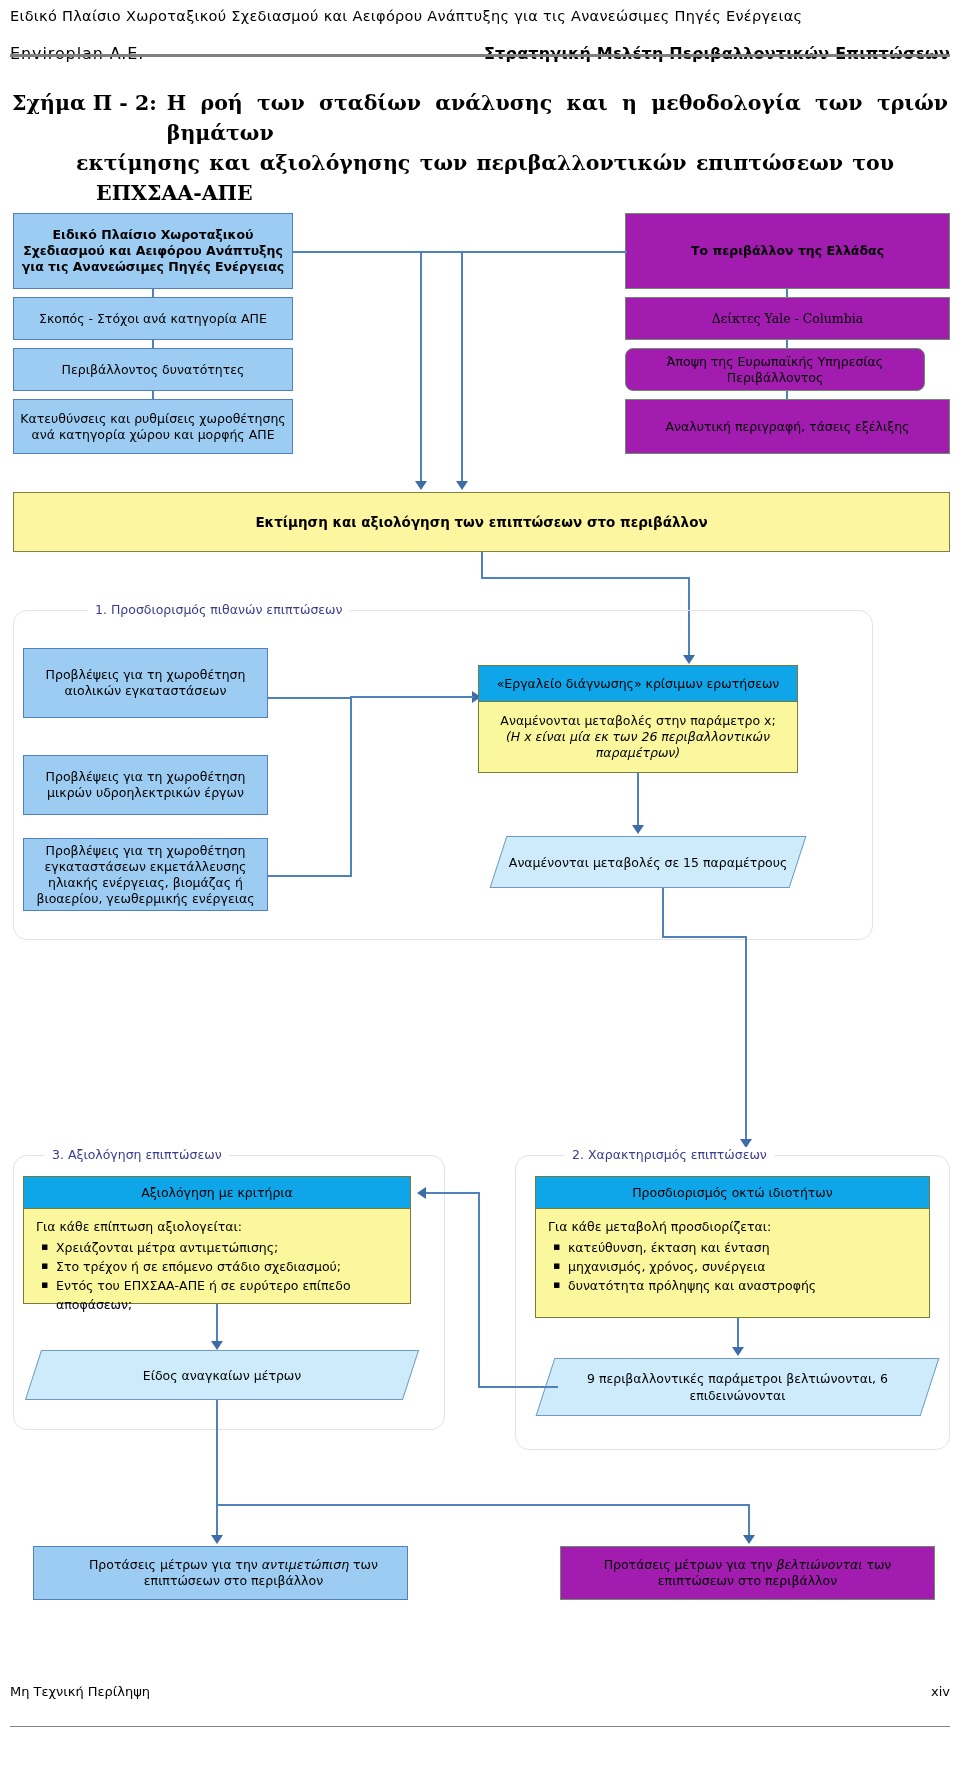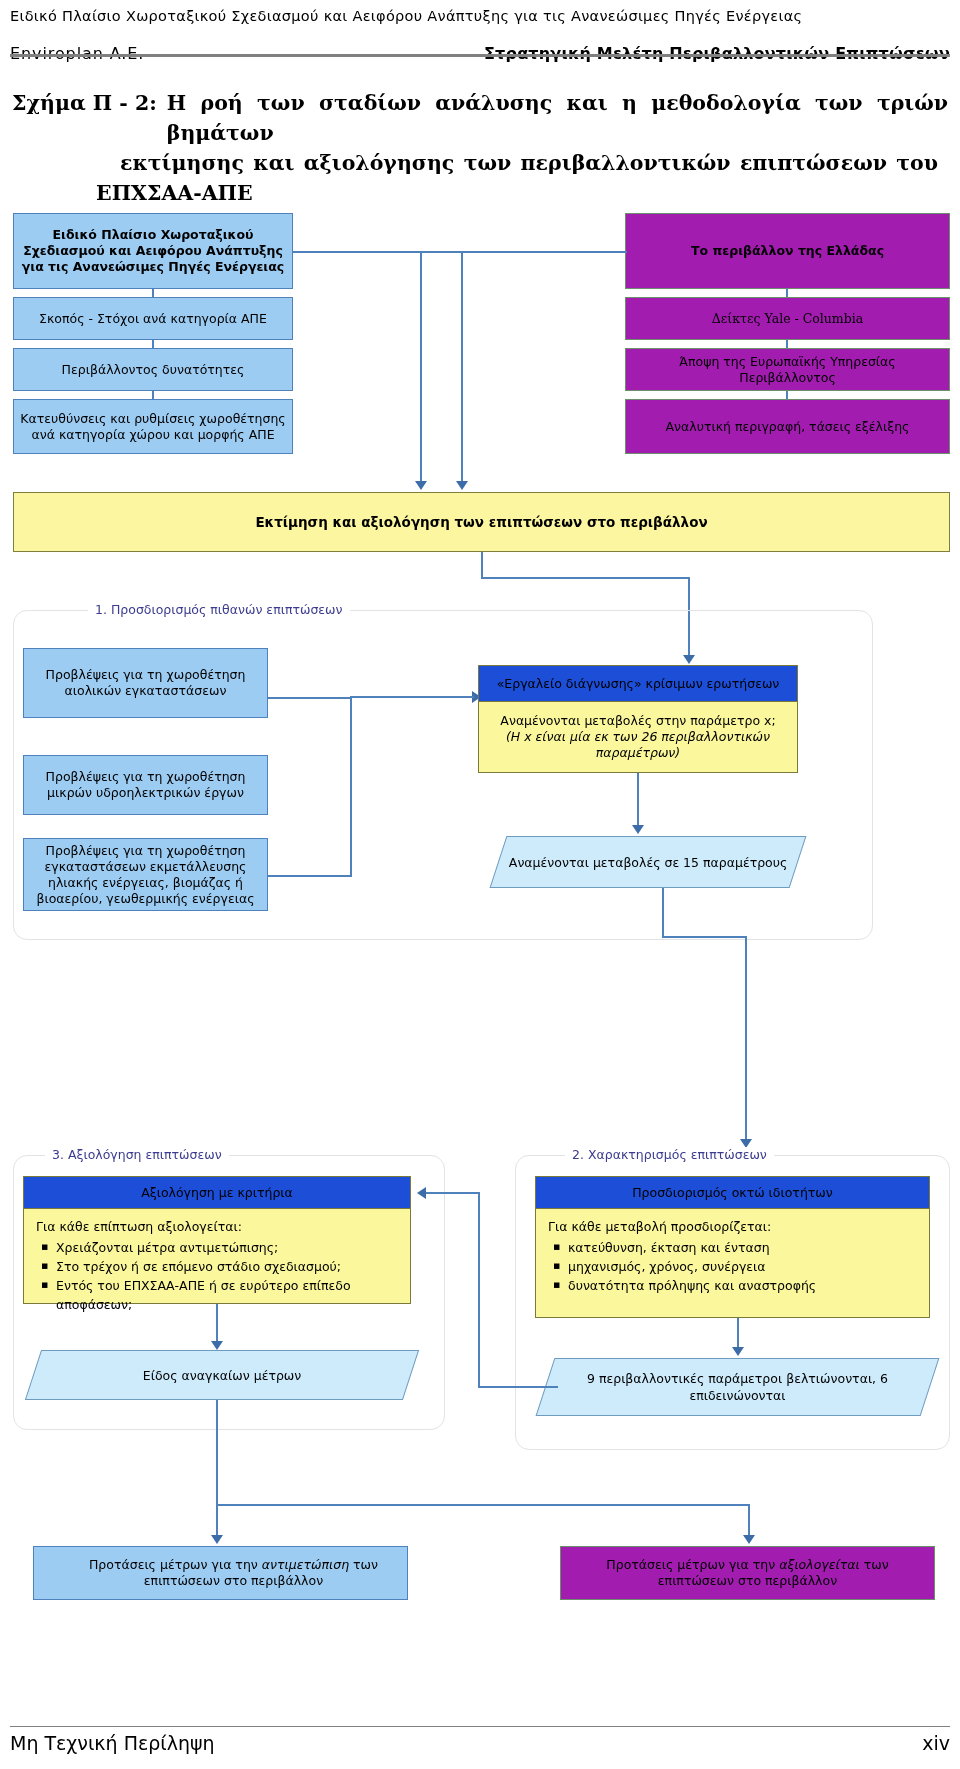--- a/index.html
+++ b/index.html
@@ -20,21 +20,21 @@
   .hdr-right{font-weight:bold;letter-spacing:.2px;}
   .hdr-rule{position:absolute;left:10px;top:54px;width:940px;height:3px;background:#808080;}
 
   
   .caption{position:absolute;left:12px;top:88px;width:936px;
     font-family:"DejaVu Serif","Liberation Serif",serif;font-weight:bold;font-size:20.5px;
     line-height:30px;color:#000;}
   .cap-row{display:flex;}
   .cap-label{white-space:nowrap;padding-right:10px;}
   .cap-body{flex:1;text-align:justify;}
-  .cap-l2{margin-left:108px;width:818px;text-align:justify;
+  .cap-l2{margin-left:64px;width:818px;text-align:justify;
           text-align-last:justify;}
   .cap-l3{margin-left:84px;}
 
   
   .box{position:absolute;box-sizing:border-box;display:flex;align-items:center;
        justify-content:center;text-align:center;font-size:12.5px;line-height:16px;
        color:#000;padding:2px 6px;}
   .blue{background:#9DCCF3;border:1px solid #4F81BD;}
   .green{background:#a21caf;border:1px solid #6B8E6B;}
   .yellow{background:#FCF6A0;border:1px solid #7F7F3F;}
@@ -66,30 +66,30 @@
   .para > span{transform:skewX(18deg);display:block;}
 
   
   .listbox{position:absolute;box-sizing:border-box;background:#FBF79C;border:1px solid #7a7a3a;
            font-size:12.5px;line-height:19px;padding:8px 10px 8px 12px;}
   .listbox .intro{margin:0 0 2px 0;}
   .listbox ul{margin:0;padding-left:18px;list-style:none;}
   .listbox li{position:relative;padding-left:2px;}
   .listbox li:before{content:"\25AA";position:absolute;left:-13px;top:-1px;font-size:11px;}
 
-  .hdrstrip{position:absolute;box-sizing:border-box;background:#1d4ed8;
+  .hdrstrip{position:absolute;box-sizing:border-box;background:#0ea5e9;
             border:1px solid #7a7a3a;display:flex;align-items:center;justify-content:center;
             font-size:12.5px;}
 
   .ital{font-style:italic;}
 
   
   .ftr-rule{position:absolute;left:10px;top:1726px;width:940px;height:1px;background:#808080;}
-  .ftr{position:absolute;left:10px;top:1732px;width:940px;display:flex;
-       justify-content:space-between;font-size:19px;color:#000;}
+  .ftr{position:absolute;left:10px;top:1684px;width:940px;display:flex;
+       justify-content:space-between;font-size:13px;color:#000;}
 </style>
 </head>
 <body>
 
 <div class="page">
 
   <div class="hdr">
     <div class="hdr-line1">
       <span>Ειδικό Πλαίσιο Χωροταξικού Σχεδιασμού και Αειφόρου Ανάπτυξης για τις Ανανεώσιμες Πηγές Ενέργειας</span>
     </div>
@@ -119,21 +119,21 @@
   <div class="ln vl" style="left:152px;top:391px;height:8px;"></div>
 
   <div class="box blue" style="left:13px;top:399px;width:280px;height:55px;">Κατευθύνσεις και ρυθμίσεις χωροθέτησης ανά κατηγορία χώρου και μορφής ΑΠΕ</div>
 
   <div class="box green bold" style="left:625px;top:213px;width:325px;height:76px;">Το περιβάλλον της Ελλάδας</div>
   <div class="ln vl" style="left:786px;top:289px;height:8px;"></div>
 
   <div class="box green" style="left:625px;top:297px;width:325px;height:43px;font-family:'DejaVu Serif','Liberation Serif',serif;">Δείκτες Yale - Columbia</div>
   <div class="ln vl" style="left:786px;top:340px;height:8px;"></div>
 
-  <div class="box green" style="left:625px;top:348px;width:325px;height:43px;">Άποψη της Ευρωπαϊκής Υπηρεσίας Περιβάλλοντος</div>
+  <div class="box green" style="left:625px;top:348px;width:300px;height:43px;border-radius:8px;">Άποψη της Ευρωπαϊκής Υπηρεσίας Περιβάλλοντος</div>
   <div class="ln vl" style="left:786px;top:391px;height:8px;"></div>
 
   <div class="box green" style="left:625px;top:399px;width:325px;height:55px;">Αναλυτική περιγραφή, τάσεις εξέλιξης</div>
 
   <div class="ln hl" style="left:293px;top:251px;width:170px;"></div>
   <div class="ln vl" style="left:461px;top:251px;height:231px;"></div>
   <div class="arr arr-d" style="left:456px;top:481px;"></div>
 
   <div class="ln hl" style="left:420px;top:251px;width:207px;"></div>
   <div class="ln vl" style="left:420px;top:251px;height:231px;"></div>
@@ -231,21 +231,21 @@
   <div class="arr arr-d" style="left:743px;top:1535px;"></div>
 
   <div class="box blue" style="left:33px;top:1546px;width:375px;height:54px;padding-left:32px;">
     <span>
       <span>Προτάσεις μέτρων για την </span><span class="ital">αντιμετώπιση</span><span> των επιπτώσεων στο περιβάλλον</span>
     </span>
   </div>
 
   <div class="box green" style="left:560px;top:1546px;width:375px;height:54px;">
     <span>
-      <span>Προτάσεις μέτρων για την </span><span class="ital">αξιολογείται</span><span> των επιπτώσεων στο περιβάλλον</span>
+      <span>Προτάσεις μέτρων για την </span><span class="ital">βελτιώνονται</span><span> των επιπτώσεων στο περιβάλλον</span>
     </span>
   </div>
 
   <div class="ftr-rule"></div>
   <div class="ftr">
     <span>Μη Τεχνική Περίληψη</span>
     <span>xiv</span>
   </div>
 
 </div>

